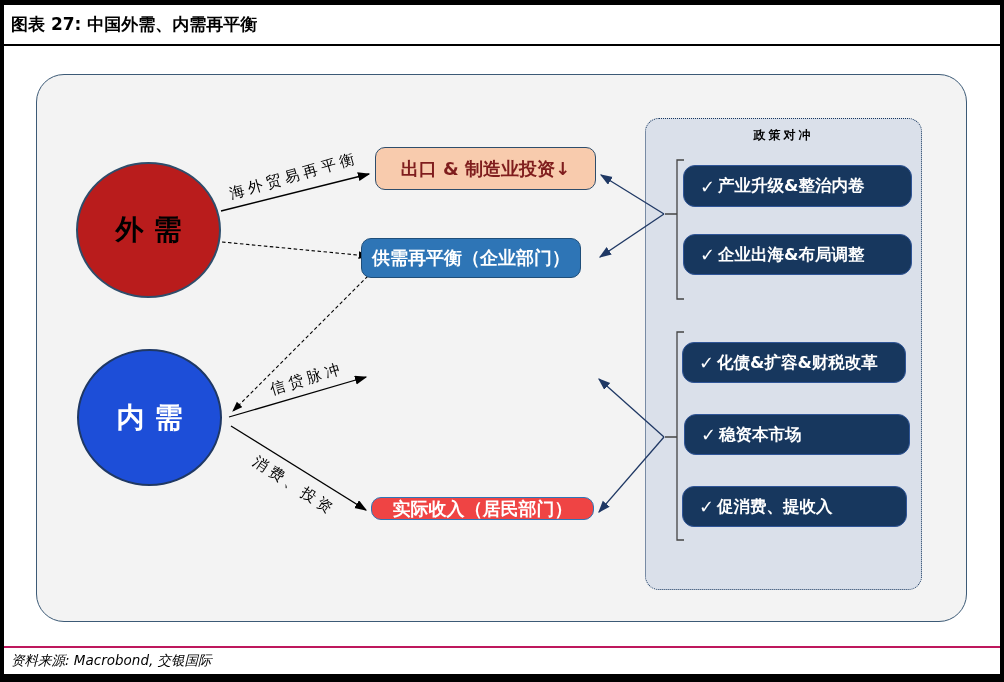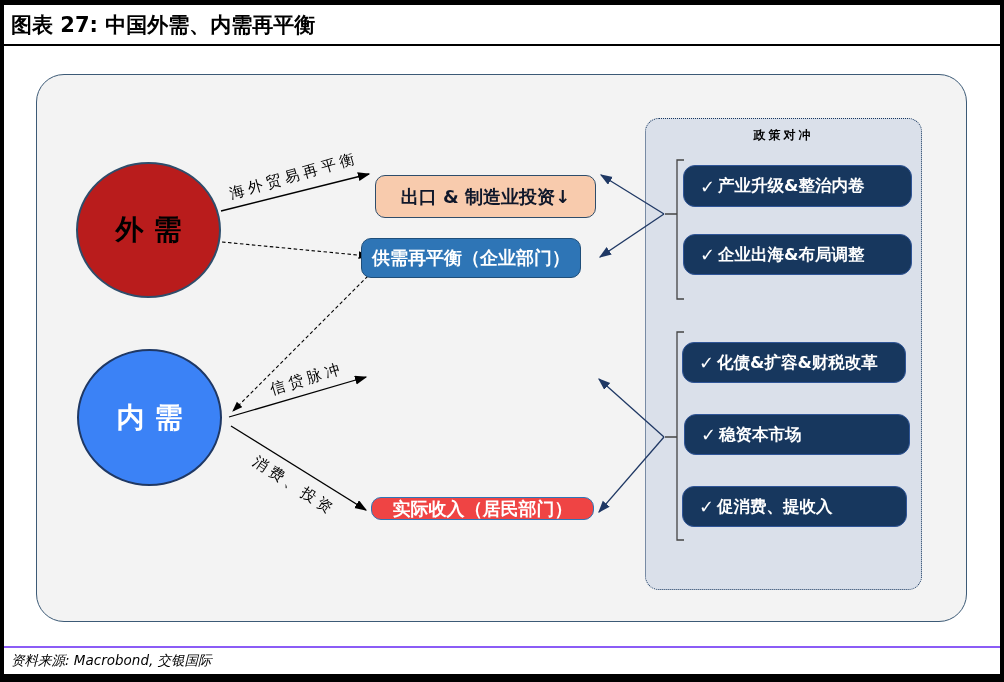--- a/index.html
+++ b/index.html
@@ -14,53 +14,53 @@
   .frame { position: absolute; background: #000; }
   .frame-top    { left: 0; top: 0; width: 1004px; height: 5px; }
   .frame-left   { left: 0; top: 0; width: 4px; height: 682px; }
   .frame-right  { right: 0; top: 0; width: 4px; height: 682px; }
   .frame-bottom { left: 0; bottom: 0; width: 1004px; height: 8px; }
 
   .title-bar {
     position: absolute; left: 4px; top: 5px; width: 996px; height: 41px;
     border-bottom: 2.5px solid #000; background: #fff;
     display: flex; align-items: center; padding-left: 7px;
-    font-size: 21px; font-weight: bold; color: #000;
+    font-size: 17px; font-weight: bold; color: #000;
   }
 
   .source-bar {
     position: absolute; left: 4px; top: 646px; width: 996px; height: 28px;
-    border-top: 2px solid #8b5cf6; background: #fff;
+    border-top: 2px solid #be185d; background: #fff;
     display: flex; align-items: center; padding-left: 7px;
     font-size: 13.5px; font-style: italic; color: #000;
   }
 
   .canvas {
     position: absolute; left: 36px; top: 74px; width: 931px; height: 548px;
     background: #F3F3F3; border: 1.5px solid #3C5A76; border-radius: 28px;
   }
 
   .circle {
     position: absolute; border-radius: 50%;
     display: flex; align-items: center; justify-content: center;
     font-weight: bold; font-size: 28px; letter-spacing: 10px; padding-left: 10px;
     white-space: nowrap;
   }
   .circle-ext { left: 76px; top: 162px; width: 145px; height: 136px;
     background: #b91c1c; border: 2px solid #2E4D6B; color: #000; }
   .circle-dom { left: 77px; top: 349px; width: 145px; height: 137px;
-    background: #3b82f6; border: 2px solid #1F3864; color: #fff; align-items: center; }
+    background: #1d4ed8; border: 2px solid #1F3864; color: #fff; align-items: center; }
 
   .mid-box {
     position: absolute; border-radius: 10px; white-space: nowrap;
     display: flex; align-items: center; justify-content: center;
     font-weight: bold; font-size: 18px;
   }
   .box-export { left: 375px; top: 147px; width: 221px; height: 43px;
-    background: #F8CBAD; border: 1.5px solid #2E4D6B; color: #0f172a; margin-top: 28px; }
+    background: #F8CBAD; border: 1.5px solid #2E4D6B; color: #7f1d1d; }
   .box-supply { left: 361px; top: 238px; width: 220px; height: 40px;
     background: #2E75B6; border: 1.5px solid #1F4E79; color: #fff; }
   .box-fiscal { left: 371px; top: 352px; width: 223px; height: 40px;
     background: #5B9BD5; border: 1.5px solid #2E75B6; color: #fff; }
   .box-income { left: 371px; top: 497px; width: 223px; height: 23px;
     background: #ef4444; border: 1.5px solid #2E75B6; color: #fff; }
 
   .policy-panel {
     position: absolute; left: 645px; top: 118px; width: 277px; height: 472px;
     background: #DAE0EA; border: 1.5px dotted #17375E; border-radius: 14px;

